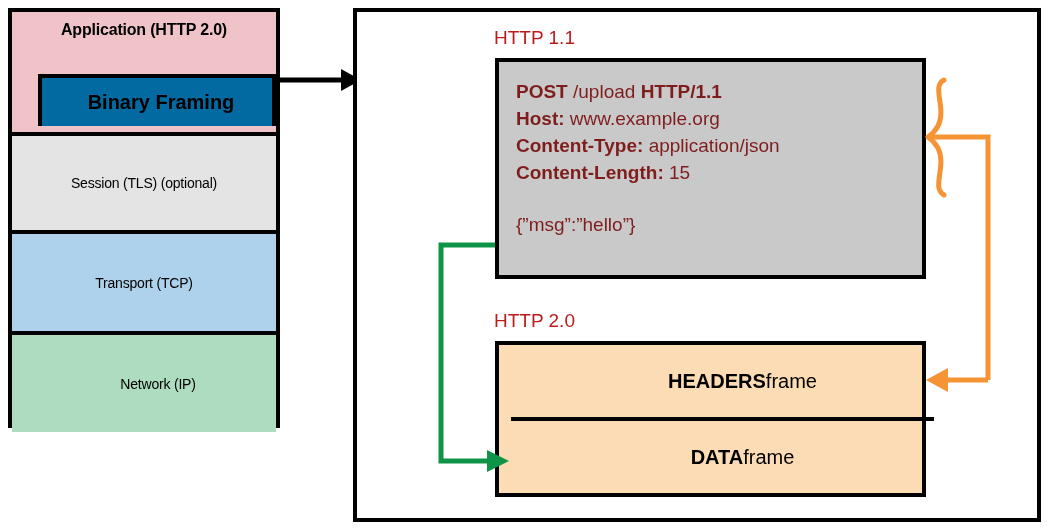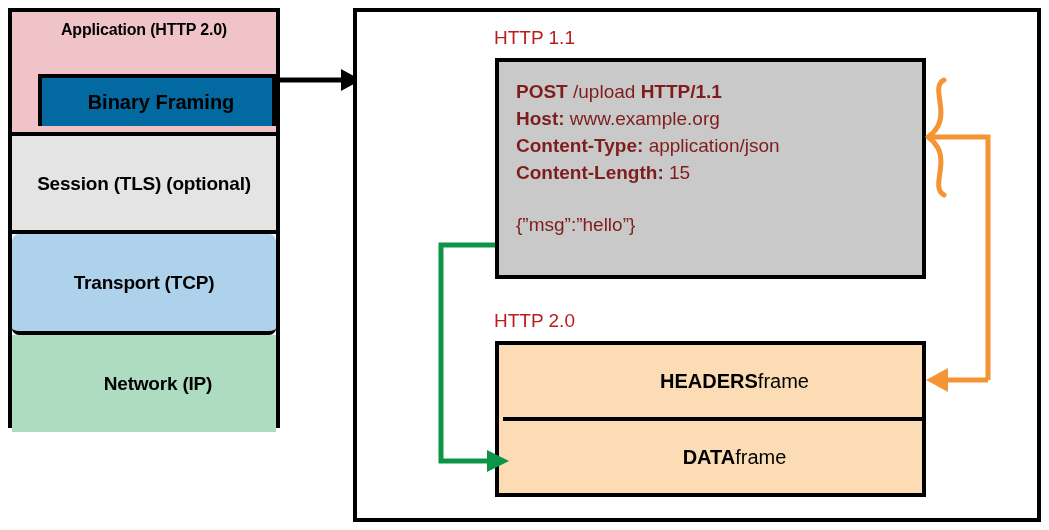--- a/index.html
+++ b/index.html
@@ -34,24 +34,23 @@
     left: 0;
     width: 100%;
     box-sizing: border-box;
     display: flex;
     align-items: center;
     justify-content: center;
     color: #000000;
     letter-spacing: -0.2px;
   }
   .layer-label {
-    font-size: 19px;
+    font-size: 14px;
     line-height: 1;
     white-space: nowrap;
-    font-weight: bold;
   }
   #layer-application {
     top: 0;
     height: 124px;
     background: #efc3c8;
     border-bottom: 4px solid #000000;
     align-items: flex-start;
     justify-content: center;
   }
   #layer-application .layer-label {
@@ -83,21 +82,20 @@
     top: 124px;
     height: 98px;
     background: #e4e4e4;
     border-bottom: 4px solid #000000;
   }
   #layer-transport {
     top: 222px;
     height: 101px;
     background: #afd2ec;
     border-bottom: 4px solid #000000;
-    border-radius: 7px;
   }
   #layer-network {
     top: 323px;
     height: 97px;
     background: #aedcc0;
     padding-left: 28px;
   }
 
   
   #stack-arrow {
@@ -159,21 +157,21 @@
     left: 495px;
     top: 341px;
     width: 431px;
     height: 156px;
     box-sizing: border-box;
     border: 4px solid #000000;
     background: #fbdcb4;
   }
   .frame-row {
     position: absolute;
-    left: 4px;
+    left: 12px;
     width: 100%;
     box-sizing: border-box;
     display: flex;
     align-items: center;
     justify-content: center;
     font-size: 20px;
     color: #000000;
     white-space: nowrap;
     padding-left: 40px;
   }

